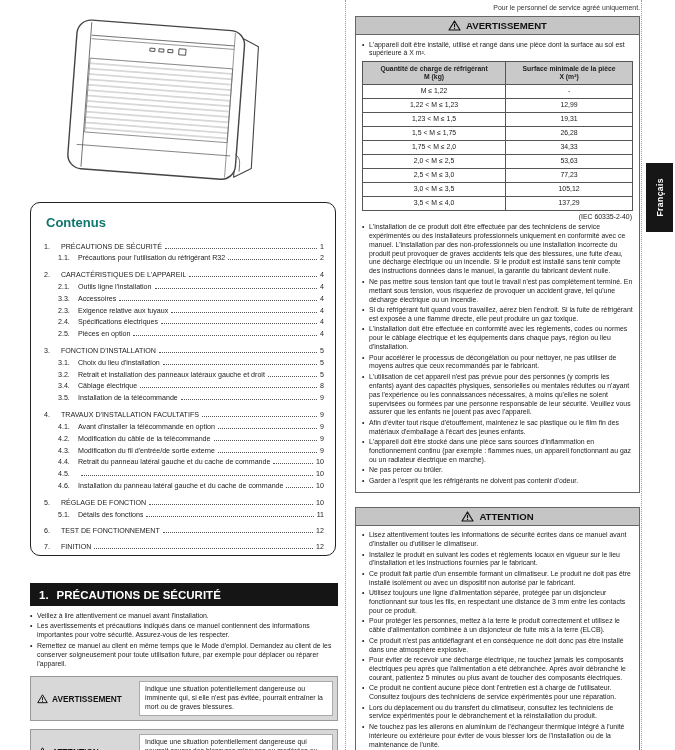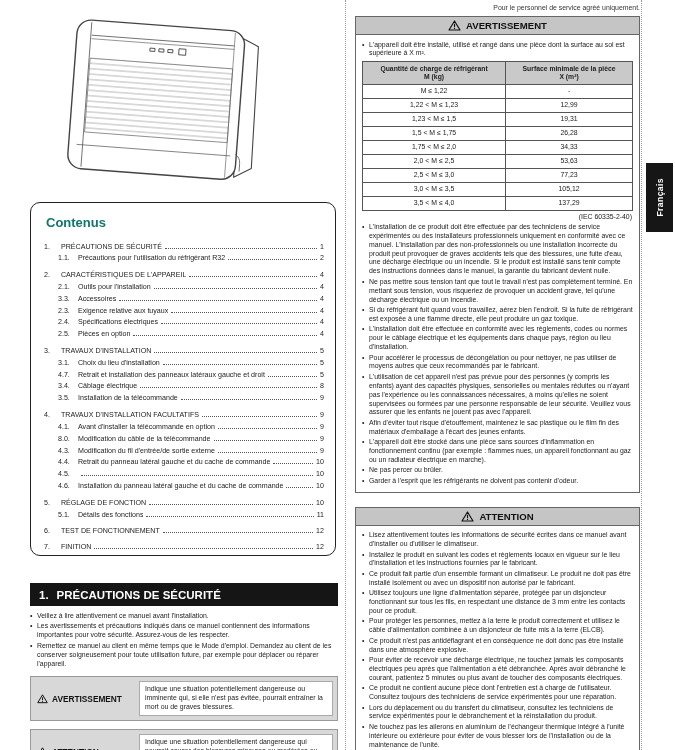--- a/index.html
+++ b/index.html
@@ -115,21 +115,21 @@
 
           <div class="toc-row lv-1">
             <span class="toc-num">2.</span>
             <span class="toc-label">CARACTÉRISTIQUES DE L'APPAREIL</span>
             <span class="toc-leader"></span>
             <span class="toc-page">4</span>
           </div>
 
           <div class="toc-row lv-2">
             <span class="toc-num">2.1.</span>
-            <span class="toc-label">Outils pour l'installation</span>
+            <span class="toc-label">Outils ligne l'installation</span>
             <span class="toc-leader"></span>
             <span class="toc-page">4</span>
           </div>
 
           <div class="toc-row lv-2">
             <span class="toc-num">3.3.</span>
             <span class="toc-label">Accessoires</span>
             <span class="toc-leader"></span>
             <span class="toc-page">4</span>
           </div>
@@ -150,34 +150,34 @@
 
           <div class="toc-row lv-2">
             <span class="toc-num">2.5.</span>
             <span class="toc-label">Pièces en option</span>
             <span class="toc-leader"></span>
             <span class="toc-page">4</span>
           </div>
 
           <div class="toc-row lv-1">
             <span class="toc-num">3.</span>
-            <span class="toc-label">TRAVAUX D'INSTALLATION</span>
+            <span class="toc-label">FONCTION D'INSTALLATION</span>
             <span class="toc-leader"></span>
             <span class="toc-page">5</span>
           </div>
 
           <div class="toc-row lv-2">
             <span class="toc-num">3.1.</span>
             <span class="toc-label">Choix du lieu d'installation</span>
             <span class="toc-leader"></span>
             <span class="toc-page">5</span>
           </div>
 
           <div class="toc-row lv-2">
-            <span class="toc-num">4.7.</span>
+            <span class="toc-num">3.2.</span>
             <span class="toc-label">Retrait et installation des panneaux latéraux gauche et droit</span>
             <span class="toc-leader"></span>
             <span class="toc-page">5</span>
           </div>
 
 
           <div class="toc-row lv-2">
             <span class="toc-num">3.4.</span>
             <span class="toc-label">Câblage électrique</span>
             <span class="toc-leader"></span>
@@ -199,21 +199,21 @@
           </div>
 
           <div class="toc-row lv-2">
             <span class="toc-num">4.1.</span>
             <span class="toc-label">Avant d'installer la télécommande en option</span>
             <span class="toc-leader"></span>
             <span class="toc-page">9</span>
           </div>
 
           <div class="toc-row lv-2">
-            <span class="toc-num">8.0.</span>
+            <span class="toc-num">4.2.</span>
             <span class="toc-label">Modification du câble de la télécommande</span>
             <span class="toc-leader"></span>
             <span class="toc-page">9</span>
           </div>
 
           <div class="toc-row lv-2">
             <span class="toc-num">4.3.</span>
             <span class="toc-label">Modification du fil d'entrée/de sortie externe</span>
             <span class="toc-leader"></span>
             <span class="toc-page">9</span>

